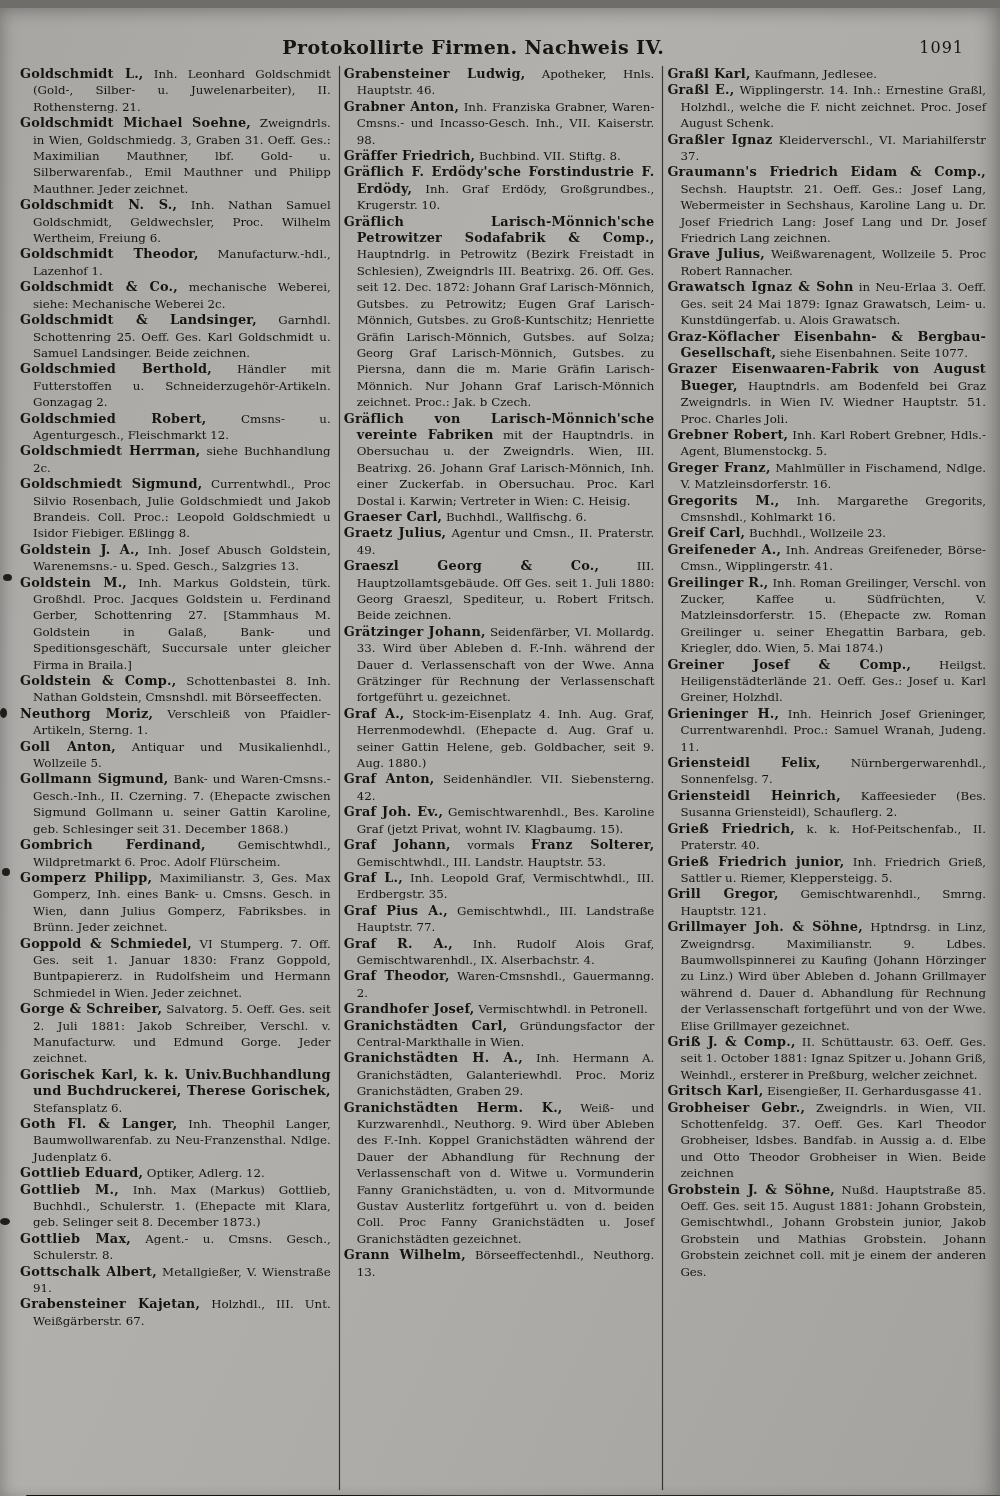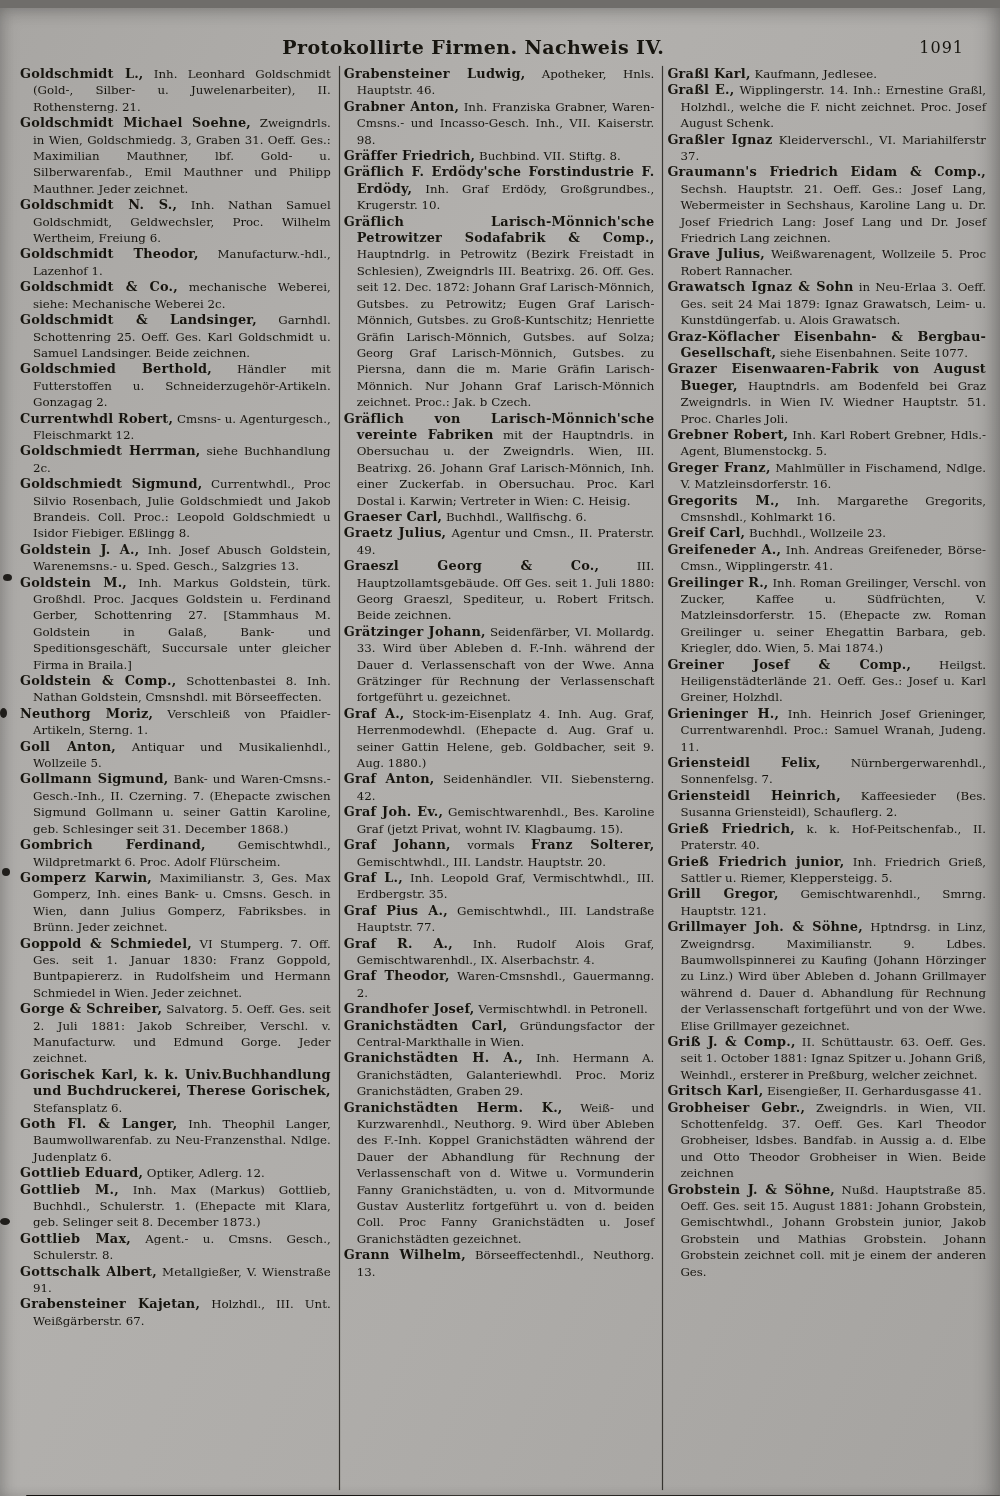--- a/index.html
+++ b/index.html
@@ -49,31 +49,31 @@
 
   <div class="columns">
     <div class="col">
         <p class="entry"><span class="firm">Goldschmidt L.,</span><span> Inh. Leonhard Goldschmidt (Gold-, Silber- u. Juwelenarbeiter), II. Rothensterng. 21.</span></p>
         <p class="entry"><span class="firm">Goldschmidt Michael Soehne,</span><span> Zweigndrls. in Wien, Goldschmiedg. 3, Graben 31. Oeff. Ges.: Maximilian Mauthner, lbf. Gold- u. Silberwarenfab., Emil Mauthner und Philipp Mauthner. Jeder zeichnet.</span></p>
         <p class="entry"><span class="firm">Goldschmidt N. S.,</span><span> Inh. Nathan Samuel Goldschmidt, Geldwechsler, Proc. Wilhelm Wertheim, Freiung 6.</span></p>
         <p class="entry"><span class="firm">Goldschmidt Theodor,</span><span> Manufacturw.-hdl., Lazenhof 1.</span></p>
         <p class="entry"><span class="firm">Goldschmidt &amp; Co.,</span><span> mechanische Weberei, siehe: Mechanische Weberei 2c.</span></p>
         <p class="entry"><span class="firm">Goldschmidt &amp; Landsinger,</span><span> Garnhdl. Schottenring 25. Oeff. Ges. Karl Goldschmidt u. Samuel Landsinger. Beide zeichnen.</span></p>
         <p class="entry"><span class="firm">Goldschmied Berthold,</span><span> Händler mit Futterstoffen u. Schneiderzugehör-Artikeln. Gonzagag 2.</span></p>
-        <p class="entry"><span class="firm">Currentwhdl Robert,</span><span> Cmsns- u. Agenturgesch., Fleischmarkt 12.</span></p>
+        <p class="entry"><span class="firm">Goldschmied Robert,</span><span> Cmsns- u. Agenturgesch., Fleischmarkt 12.</span></p>
         <p class="entry"><span class="firm">Goldschmiedt Herrman,</span><span> siehe Buchhandlung 2c.</span></p>
         <p class="entry"><span class="firm">Goldschmiedt Sigmund,</span><span> Currentwhdl., Proc Silvio Rosenbach, Julie Goldschmiedt und Jakob Brandeis. Coll. Proc.: Leopold Goldschmiedt u Isidor Fiebiger. Eßlingg 8.</span></p>
         <p class="entry"><span class="firm">Goldstein J. A.,</span><span> Inh. Josef Abusch Goldstein, Warenemsns.- u. Sped. Gesch., Salzgries 13.</span></p>
         <p class="entry"><span class="firm">Goldstein M.,</span><span> Inh. Markus Goldstein, türk. Großhdl. Proc. Jacques Goldstein u. Ferdinand Gerber, Schottenring 27. [Stammhaus M. Goldstein in Galaß, Bank- und Speditionsgeschäft, Succursale unter gleicher Firma in Braila.]</span></p>
         <p class="entry"><span class="firm">Goldstein &amp; Comp.,</span><span> Schottenbastei 8. Inh. Nathan Goldstein, Cmsnshdl. mit Börseeffecten.</span></p>
         <p class="entry"><span class="firm">Neuthorg Moriz,</span><span> Verschleiß von Pfaidler-Artikeln, Sterng. 1.</span></p>
         <p class="entry"><span class="firm">Goll Anton,</span><span> Antiquar und Musikalienhdl., Wollzeile 5.</span></p>
         <p class="entry"><span class="firm">Gollmann Sigmund,</span><span> Bank- und Waren-Cmsns.-Gesch.-Inh., II. Czerning. 7. (Ehepacte zwischen Sigmund Gollmann u. seiner Gattin Karoline, geb. Schlesinger seit 31. December 1868.)</span></p>
         <p class="entry"><span class="firm">Gombrich Ferdinand,</span><span> Gemischtwhdl., Wildpretmarkt 6. Proc. Adolf Flürscheim.</span></p>
-        <p class="entry"><span class="firm">Gomperz Karwin,</span><span> Maximilianstr. 3, Ges. Max Gomperz, Inh. eines Bank- u. Cmsns. Gesch. in Wien, dann Julius Gomperz, Fabriksbes. in Brünn. Jeder zeichnet.</span></p>
+        <p class="entry"><span class="firm">Gomperz Philipp,</span><span> Maximilianstr. 3, Ges. Max Gomperz, Inh. eines Bank- u. Cmsns. Gesch. in Wien, dann Julius Gomperz, Fabriksbes. in Brünn. Jeder zeichnet.</span></p>
         <p class="entry bulleted"><span class="firm">Goppold &amp; Schmiedel,</span><span> VI Stumperg. 7. Off. Ges. seit 1. Januar 1830: Franz Goppold, Buntpapiererz. in Rudolfsheim und Hermann Schmiedel in Wien. Jeder zeichnet.</span></p>
         <p class="entry"><span class="firm">Gorge &amp; Schreiber,</span><span> Salvatorg. 5. Oeff. Ges. seit 2. Juli 1881: Jakob Schreiber, Verschl. v. Manufacturw. und Edmund Gorge. Jeder zeichnet.</span></p>
         <p class="entry"><span class="firm">Gorischek Karl, k. k. Univ.Buchhandlung und Buchdruckerei, Therese Gorischek,</span><span> Stefansplatz 6.</span></p>
         <p class="entry"><span class="firm">Goth Fl. &amp; Langer,</span><span> Inh. Theophil Langer, Baumwollwarenfab. zu Neu-Franzensthal. Ndlge. Judenplatz 6.</span></p>
         <p class="entry"><span class="firm">Gottlieb Eduard,</span><span> Optiker, Adlerg. 12.</span></p>
         <p class="entry"><span class="firm">Gottlieb M.,</span><span> Inh. Max (Markus) Gottlieb, Buchhdl., Schulerstr. 1. (Ehepacte mit Klara, geb. Selinger seit 8. December 1873.)</span></p>
         <p class="entry"><span class="firm">Gottlieb Max,</span><span> Agent.- u. Cmsns. Gesch., Schulerstr. 8.</span></p>
         <p class="entry"><span class="firm">Gottschalk Albert,</span><span> Metallgießer, V. Wienstraße 91.</span></p>
         <p class="entry"><span class="firm">Grabensteiner Kajetan,</span><span> Holzhdl., III. Unt. Weißgärberstr. 67.</span></p>
       </div>
@@ -85,21 +85,21 @@
         <p class="entry"><span class="firm">Gräflich F. Erdödy'sche Forstindustrie F. Erdödy,</span><span> Inh. Graf Erdödy, Großgrundbes., Krugerstr. 10.</span></p>
         <p class="entry"><span class="firm">Gräflich Larisch-Mönnich'sche Petrowitzer Sodafabrik &amp; Comp.,</span><span> Hauptndrlg. in Petrowitz (Bezirk Freistadt in Schlesien), Zweigndrls III. Beatrixg. 26. Off. Ges. seit 12. Dec. 1872: Johann Graf Larisch-Mönnich, Gutsbes. zu Petrowitz; Eugen Graf Larisch-Mönnich, Gutsbes. zu Groß-Kuntschitz; Henriette Gräfin Larisch-Mönnich, Gutsbes. auf Solza; Georg Graf Larisch-Mönnich, Gutsbes. zu Piersna, dann die m. Marie Gräfin Larisch-Mönnich. Nur Johann Graf Larisch-Mönnich zeichnet. Proc.: Jak. b Czech.</span></p>
         <p class="entry"><span class="firm">Gräflich von Larisch-Mönnich'sche vereinte Fabriken</span><span> mit der Hauptndrls. in Obersuchau u. der Zweigndrls. Wien, III. Beatrixg. 26. Johann Graf Larisch-Mönnich, Inh. einer Zuckerfab. in Obersuchau. Proc. Karl Dostal i. Karwin; Vertreter in Wien: C. Heisig.</span></p>
         <p class="entry"><span class="firm">Graeser Carl,</span><span> Buchhdl., Wallfischg. 6.</span></p>
         <p class="entry"><span class="firm">Graetz Julius,</span><span> Agentur und Cmsn., II. Praterstr. 49.</span></p>
         <p class="entry"><span class="firm">Graeszl Georg &amp; Co.,</span><span> III. Hauptzollamtsgebäude. Off Ges. seit 1. Juli 1880: Georg Graeszl, Spediteur, u. Robert Fritsch. Beide zeichnen.</span></p>
         <p class="entry"><span class="firm">Grätzinger Johann,</span><span> Seidenfärber, VI. Mollardg. 33. Wird über Ableben d. F.-Inh. während der Dauer d. Verlassenschaft von der Wwe. Anna Grätzinger für Rechnung der Verlassenschaft fortgeführt u. gezeichnet.</span></p>
         <p class="entry"><span class="firm">Graf A.,</span><span> Stock-im-Eisenplatz 4. Inh. Aug. Graf, Herrenmodewhdl. (Ehepacte d. Aug. Graf u. seiner Gattin Helene, geb. Goldbacher, seit 9. Aug. 1880.)</span></p>
         <p class="entry"><span class="firm">Graf Anton,</span><span> Seidenhändler. VII. Siebensterng. 42.</span></p>
         <p class="entry"><span class="firm">Graf Joh. Ev.,</span><span> Gemischtwarenhdl., Bes. Karoline Graf (jetzt Privat, wohnt IV. Klagbaumg. 15).</span></p>
-        <p class="entry"><span class="firm">Graf Johann,</span><span> vormals </span><span class="firm">Franz Solterer,</span><span> Gemischtwhdl., III. Landstr. Hauptstr. 20.</span></p>
+        <p class="entry"><span class="firm">Graf Johann,</span><span> vormals </span><span class="firm">Franz Solterer,</span><span> Gemischtwhdl., III. Landstr. Hauptstr. 53.</span></p>
         <p class="entry"><span class="firm">Graf L.,</span><span> Inh. Leopold Graf, Vermischtwhdl., III. Erdbergstr. 35.</span></p>
         <p class="entry"><span class="firm">Graf Pius A.,</span><span> Gemischtwhdl., III. Landstraße Hauptstr. 77.</span></p>
         <p class="entry"><span class="firm">Graf R. A.,</span><span> Inh. Rudolf Alois Graf, Gemischtwarenhdl., IX. Alserbachstr. 4.</span></p>
         <p class="entry"><span class="firm">Graf Theodor,</span><span> Waren-Cmsnshdl., Gauermanng. 2.</span></p>
         <p class="entry"><span class="firm">Grandhofer Josef,</span><span> Vermischtwhdl. in Petronell.</span></p>
         <p class="entry"><span class="firm">Granichstädten Carl,</span><span> Gründungsfactor der Central-Markthalle in Wien.</span></p>
         <p class="entry"><span class="firm">Granichstädten H. A.,</span><span> Inh. Hermann A. Granichstädten, Galanteriewhdl. Proc. Moriz Granichstädten, Graben 29.</span></p>
         <p class="entry"><span class="firm">Granichstädten Herm. K.,</span><span> Weiß- und Kurzwarenhdl., Neuthorg. 9. Wird über Ableben des F.-Inh. Koppel Granichstädten während der Dauer der Abhandlung für Rechnung der Verlassenschaft von d. Witwe u. Vormunderin Fanny Granichstädten, u. von d. Mitvormunde Gustav Austerlitz fortgeführt u. von d. beiden Coll. Proc Fanny Granichstädten u. Josef Granichstädten gezeichnet.</span></p>
         <p class="entry"><span class="firm">Grann Wilhelm,</span><span> Börseeffectenhdl., Neuthorg. 13.</span></p>
       </div>

